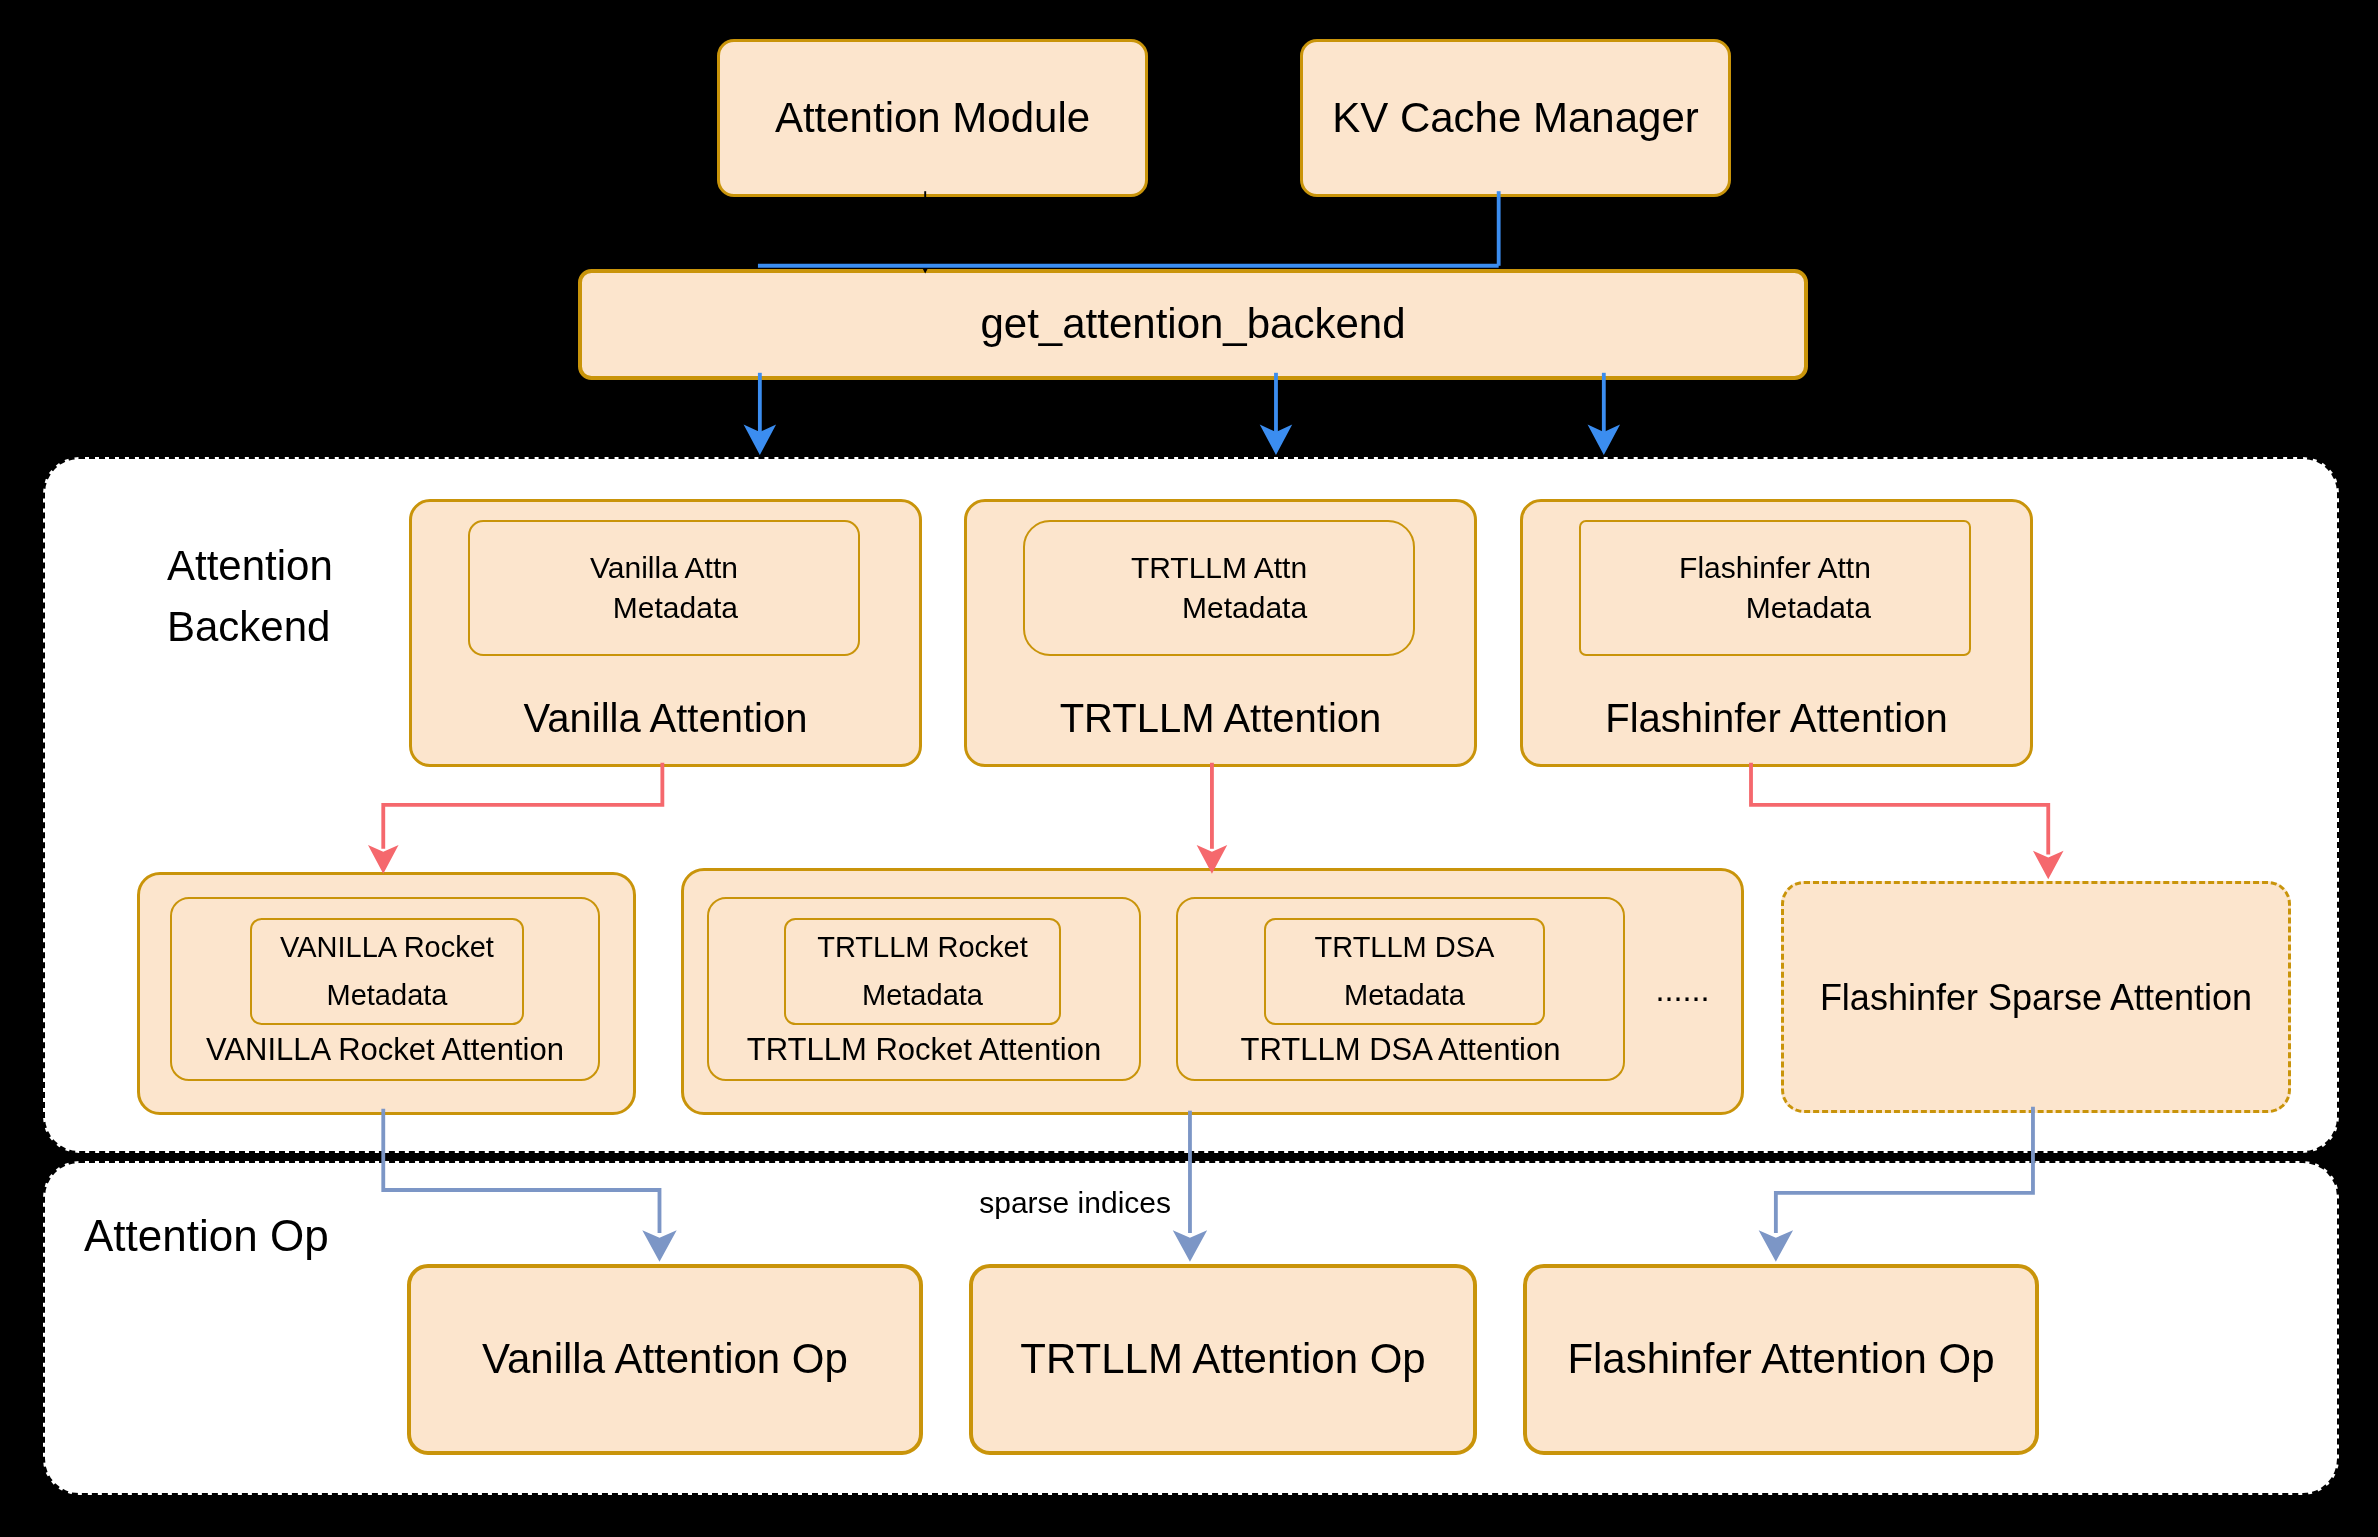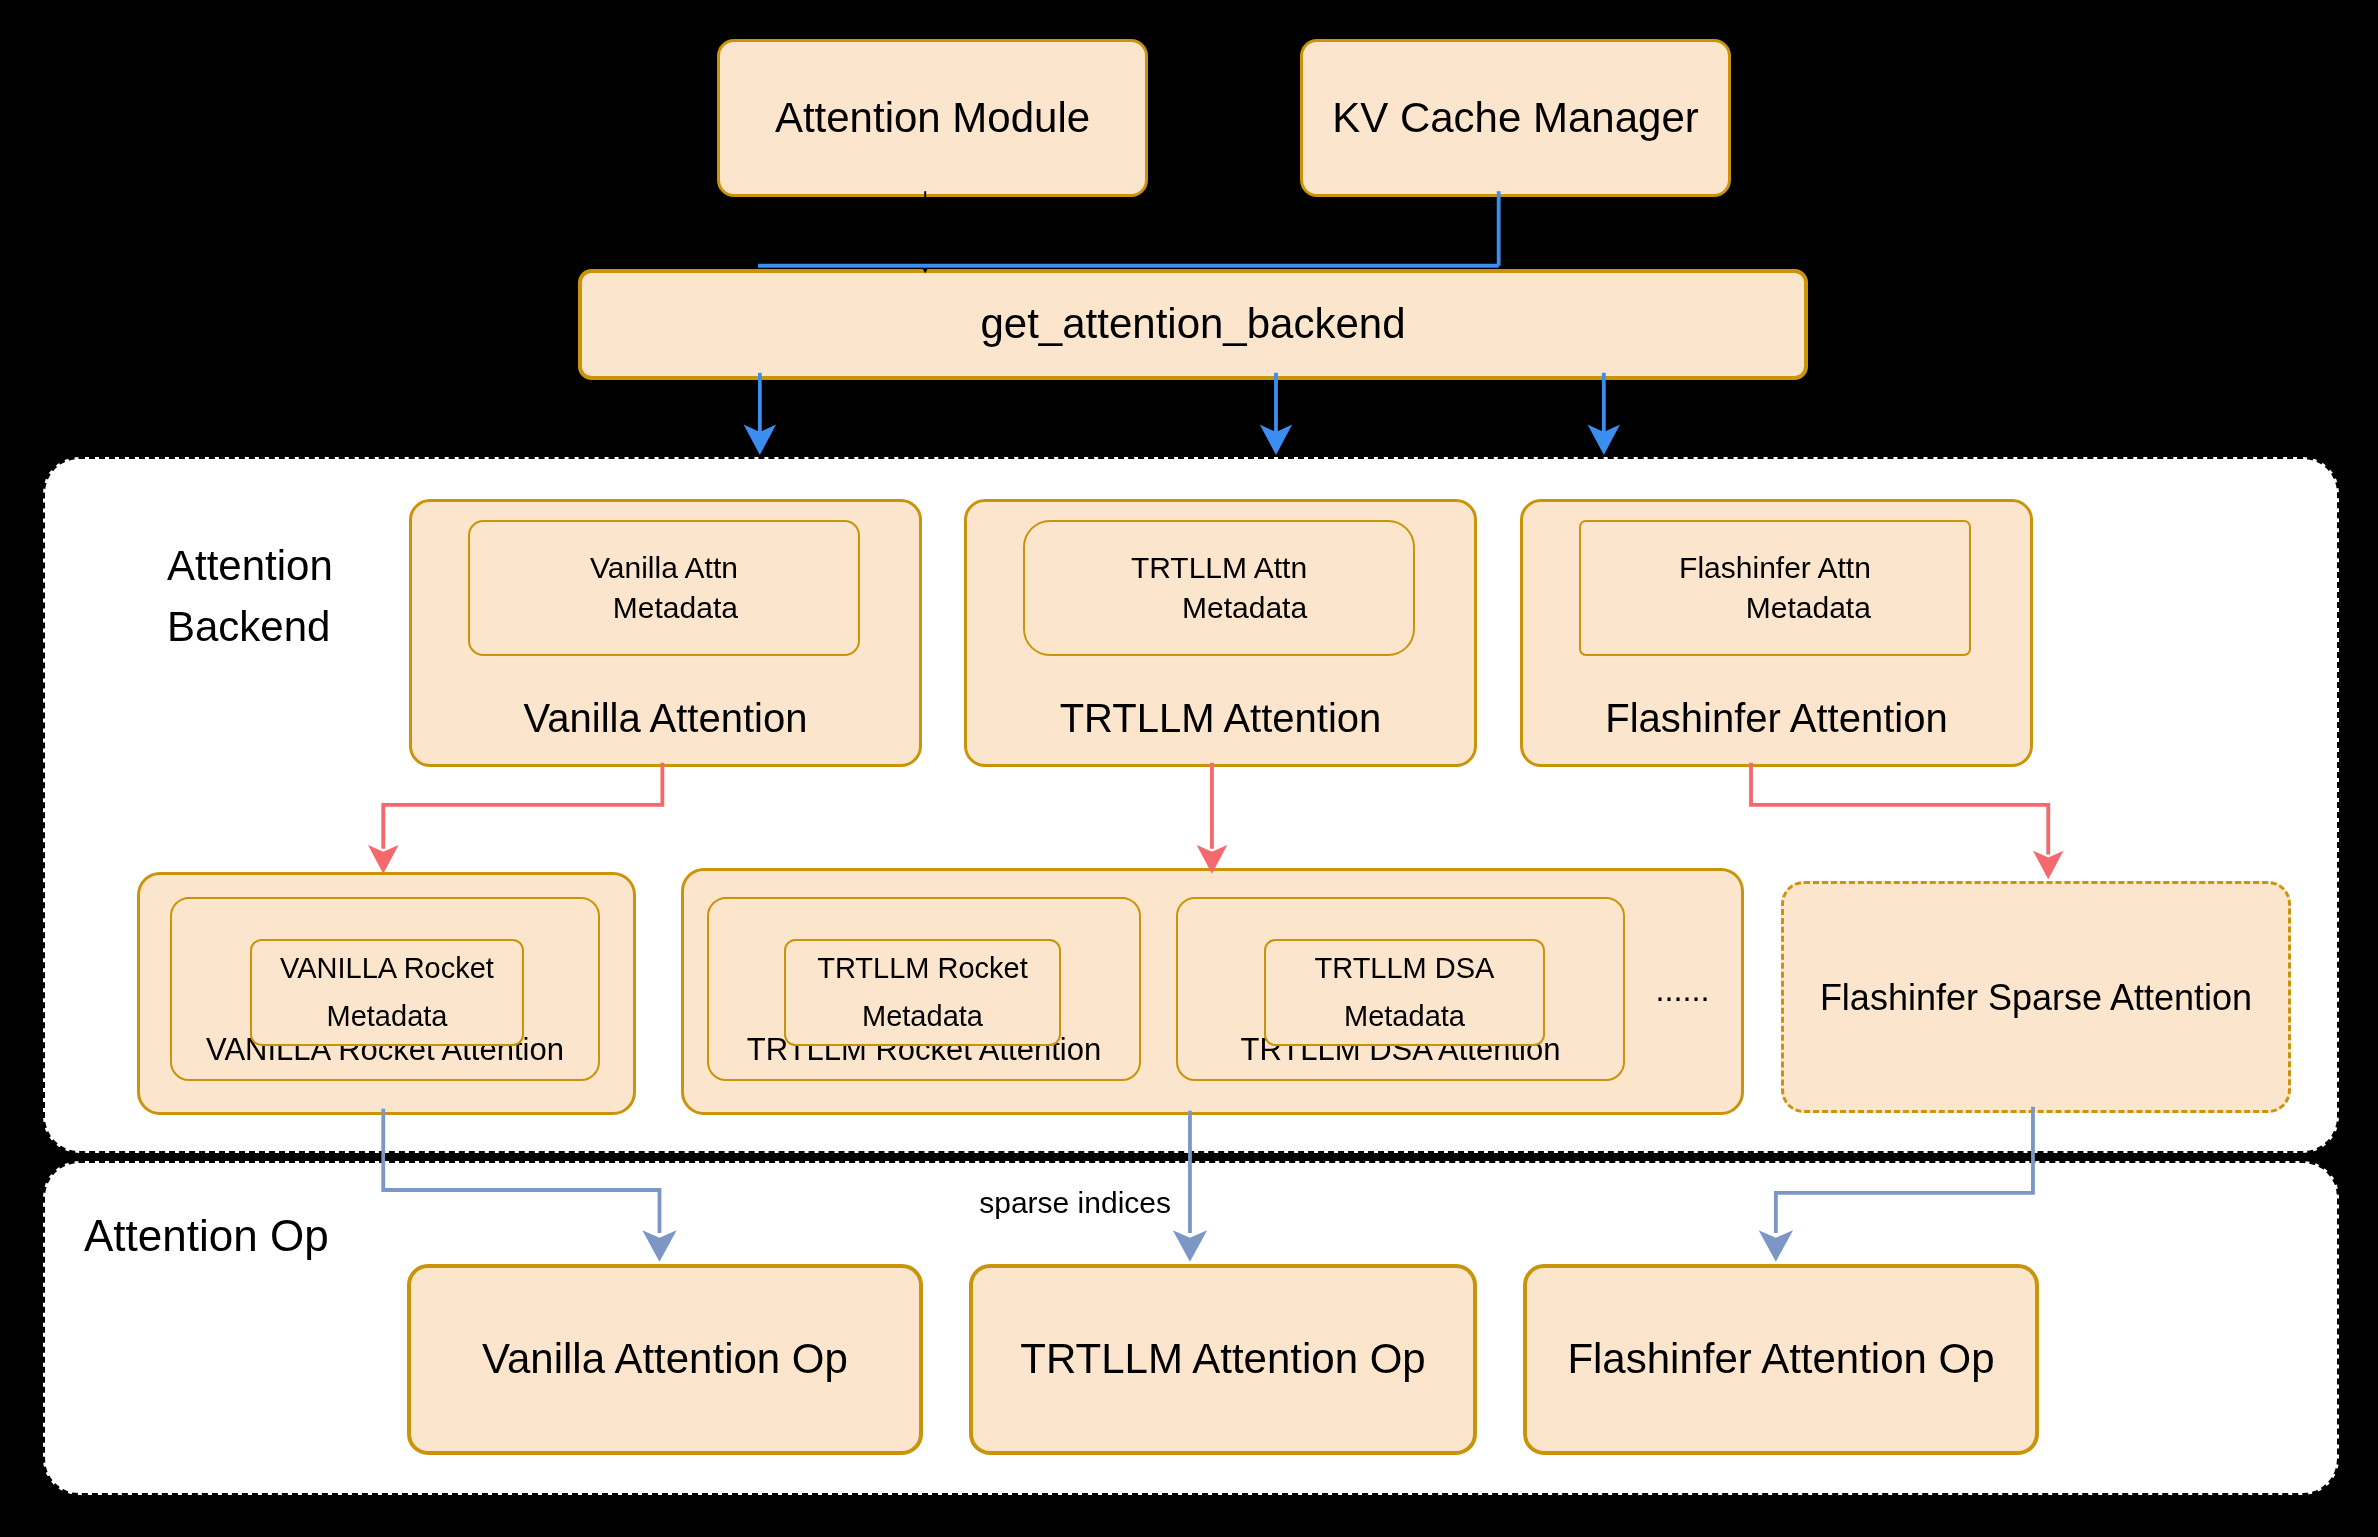--- a/index.html
+++ b/index.html
@@ -17,21 +17,21 @@
     display:flex;align-items:center;justify-content:center;text-align:center;
   }
   .node.thick{border-width:4.8px;}
   .node.dashedgold{border-style:dashed;border-radius:23px;}
   .node.group{border-radius:23px;}
   .lbl{position:absolute;white-space:pre-line;text-align:center;}
   .f44{font-size:42px;line-height:1.2;}
   .f40{font-size:30px;line-height:1.35;text-align:right;}
   .f38{font-size:36px;line-height:1.25;}
   .f34{font-size:32.5px;line-height:1.3;}
-  .f30{font-size:29px;line-height:1.65;margin-top:21px;}
+  .f30{font-size:29px;line-height:1.65;}
   .seclabel{font-size:42px;line-height:1.45;text-align:left;}
   .boxlabel{position:absolute;left:0;right:0;bottom:23px;text-align:center;font-size:40px;}
   .midlabel{position:absolute;left:0;right:0;bottom:11.5px;text-align:center;font-size:31px;}
   svg.overlay{position:absolute;left:0;top:0;pointer-events:none;}
   .blue{stroke:var(--arrow-blue,#3B8DF0);stroke-width:4;fill:none;}
   .blueh{fill:var(--arrow-blue,#3B8DF0);stroke:none;}
   .red{stroke:var(--arrow-red,#F5686D);stroke-width:4;fill:none;}
   .redh{fill:var(--arrow-red,#F5686D);stroke:none;}
   .steel{stroke:var(--arrow-steel,#7C96C6);stroke-width:4;fill:none;}
   .steelh{fill:var(--arrow-steel,#7C96C6);stroke:none;}

